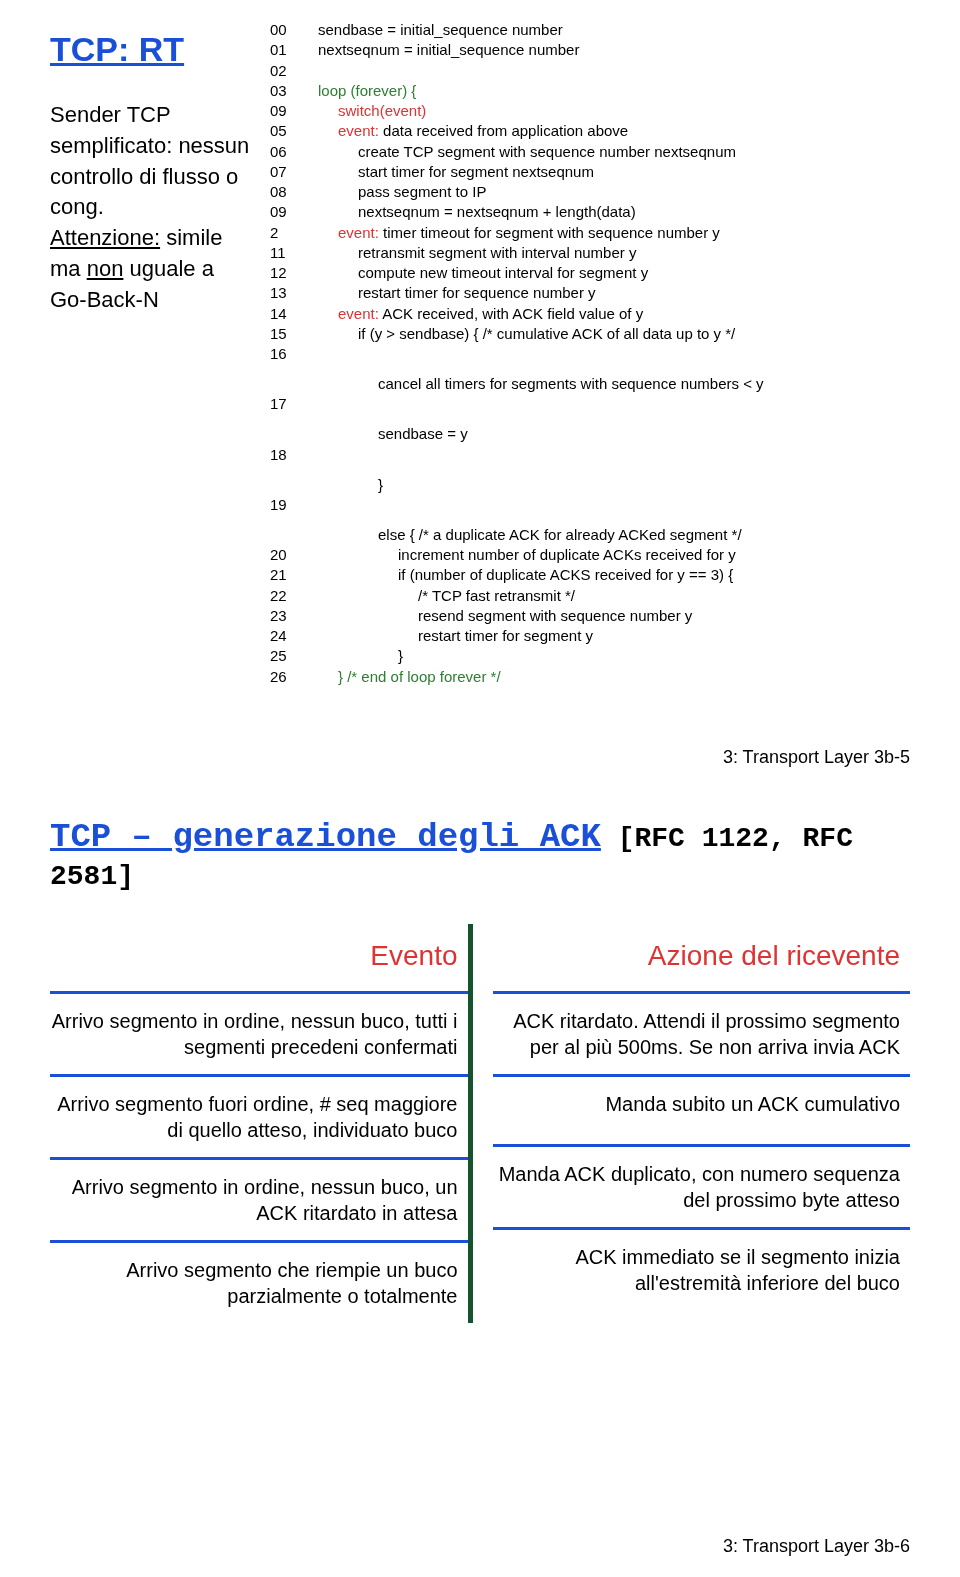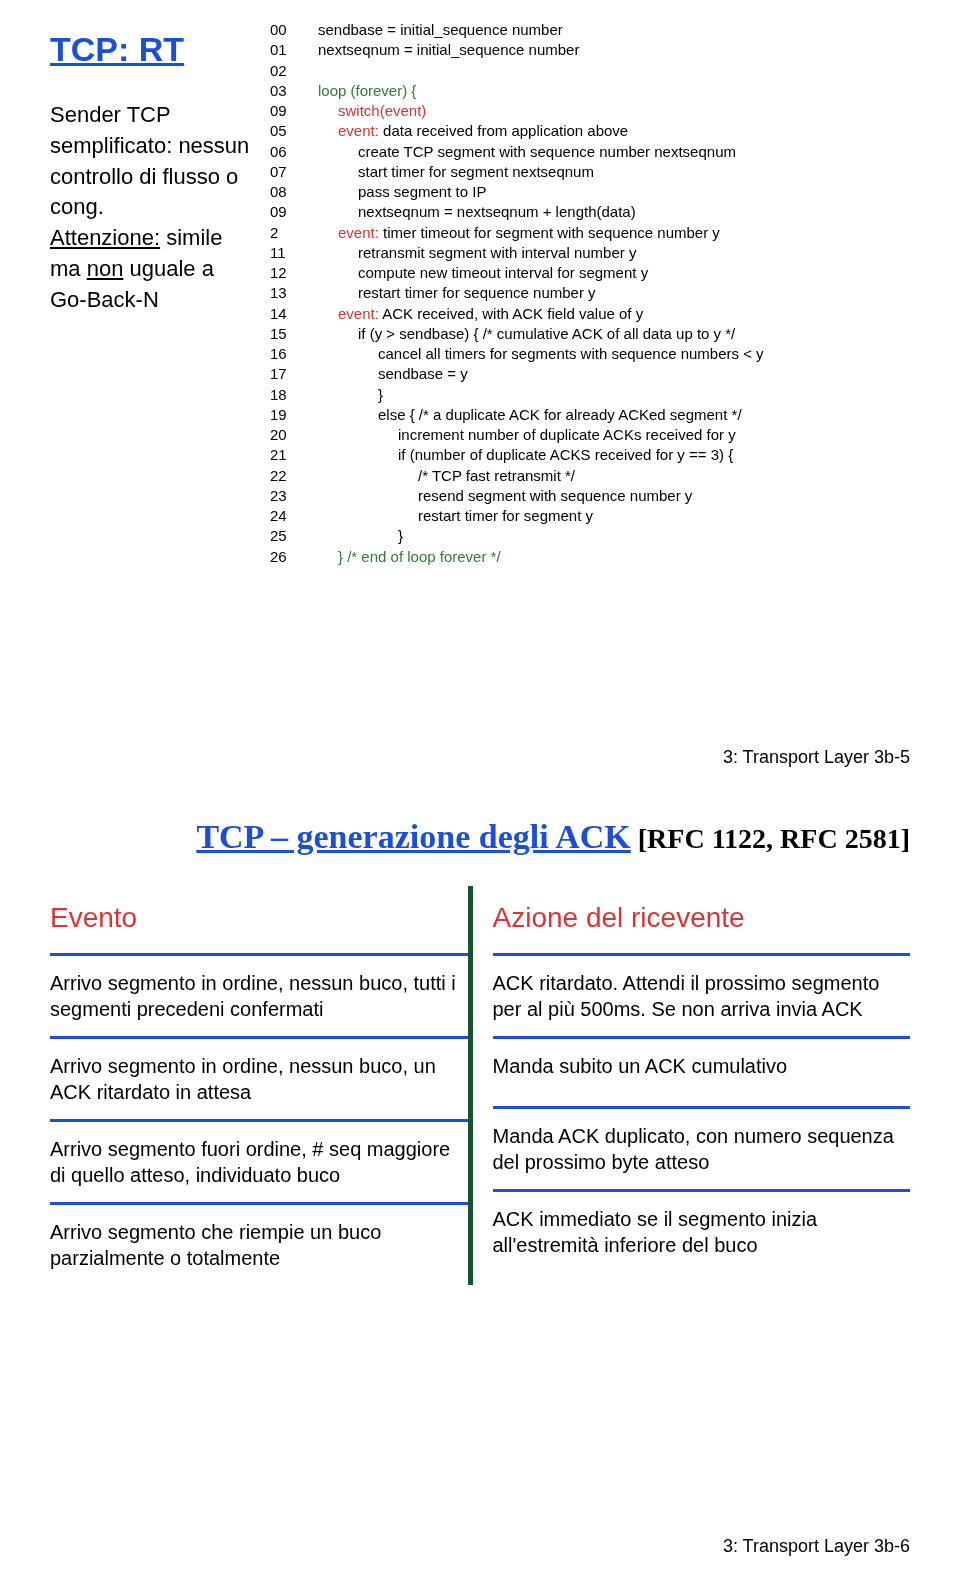--- a/index.html
+++ b/index.html
@@ -18,25 +18,24 @@
   .slide1 { height: 788px; }
   .slide2 { height: 789px; }
   .title-big {
     font-family: "Comic Sans MS", cursive, sans-serif;
     font-size: 34px;
     color: #1a4fd8;
     text-decoration: underline;
     margin: 0 0 25px 0;
   }
   .title-big2 {
-    font-family: Liberation Serif, serif;
+    font-family: Liberation Mono, monospace;
     font-size: 34px;
     color: #1a4fd8;
-    margin: 0 0 30px 12px;
-    text-align: right;
+    margin: 0 0 30px 0;
   }
   .title-big2 .u { text-decoration: underline; }
   .sidebar {
     position: absolute;
     left: 50px;
     top: 100px;
     width: 200px;
     font-family: "Comic Sans MS", cursive, sans-serif;
     font-size: 22px;
     color: #000;
@@ -51,21 +50,21 @@
     font-family: Arial, Helvetica, sans-serif;
     font-size: 15px;
     line-height: 1.35;
     color: #000;
   }
   .code .ln { display: flex; }
   .code .num { width: 28px; flex-shrink: 0; }
   .code .i1 { padding-left: 20px; }
   .code .i2 { padding-left: 40px; }
   .code .i3 { padding-left: 60px; }
-  .code .i4 { padding-left: 80px; }
+  .code .i4 { padding-left: 80px; margin-top: 30px; }
   .code .i5 { padding-left: 100px; }
   .code .i6 { padding-left: 120px; }
   .red { color: #d33; }
   .green { color: #2e7d32; }
   .footer {
     position: absolute;
     bottom: 20px;
     right: 50px;
     font-family: Liberation Sans, sans-serif;
     font-size: 18px;
@@ -75,20 +74,21 @@
     font-size: 28px;
     color: #d33;
     font-family: Arial, sans-serif;
   }
   .table2 {
     display: flex;
     margin-top: 0;
   }
   .col {
     width: 420px;
+    text-align: right;
   }
   .col-right { border-left: 5px solid #14532d; padding-left: 20px; }
   .cell {
     border-bottom: 3px solid #1a4fd8;
     padding: 14px 10px 14px 0;
     font-size: 20px;
     color: #000;
     line-height: 1.3;
     min-height: 70px;
     box-sizing: border-box;
@@ -218,22 +218,22 @@
 </div>
 
 <div class="slide slide2">
   <h1 class="title-big2">
     <span class="u">TCP – generazione degli ACK</span><span style="color:#000;text-decoration:none;font-size:28px;"> [RFC 1122, RFC 2581]</span>
   </h1>
   <div class="table2">
     <div class="col">
       <div class="cell hdr-row"><span class="evento-hdr">Evento</span></div>
       <div class="cell">Arrivo segmento in ordine, nessun buco, tutti i segmenti precedeni confermati</div>
+      <div class="cell">Arrivo segmento fuori ordine, # seq maggiore di quello atteso, individuato buco</div>
       <div class="cell">Arrivo segmento in ordine, nessun buco, un ACK ritardato in attesa</div>
-      <div class="cell">Arrivo segmento fuori ordine, # seq maggiore di quello atteso, individuato buco</div>
       <div class="cell cell-last">Arrivo segmento che riempie un buco parzialmente o totalmente</div>
     </div>
     <div class="col col-right">
       <div class="cell hdr-row"><span class="evento-hdr">Azione del ricevente</span></div>
       <div class="cell">ACK ritardato. Attendi il prossimo segmento per al più 500ms. Se non arriva invia ACK</div>
       <div class="cell">Manda subito un ACK cumulativo</div>
       <div class="cell">Manda ACK duplicato, con numero sequenza del prossimo byte atteso</div>
       <div class="cell cell-last">ACK immediato se il segmento inizia all'estremità inferiore del buco</div>
     </div>
   </div>

